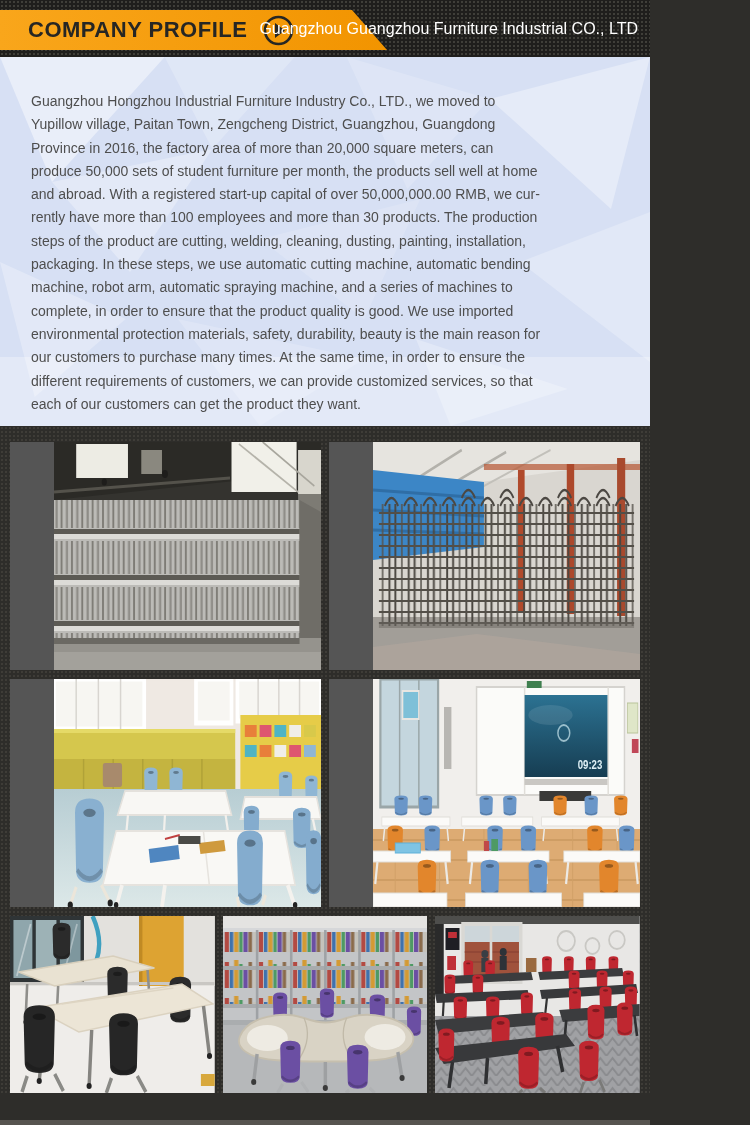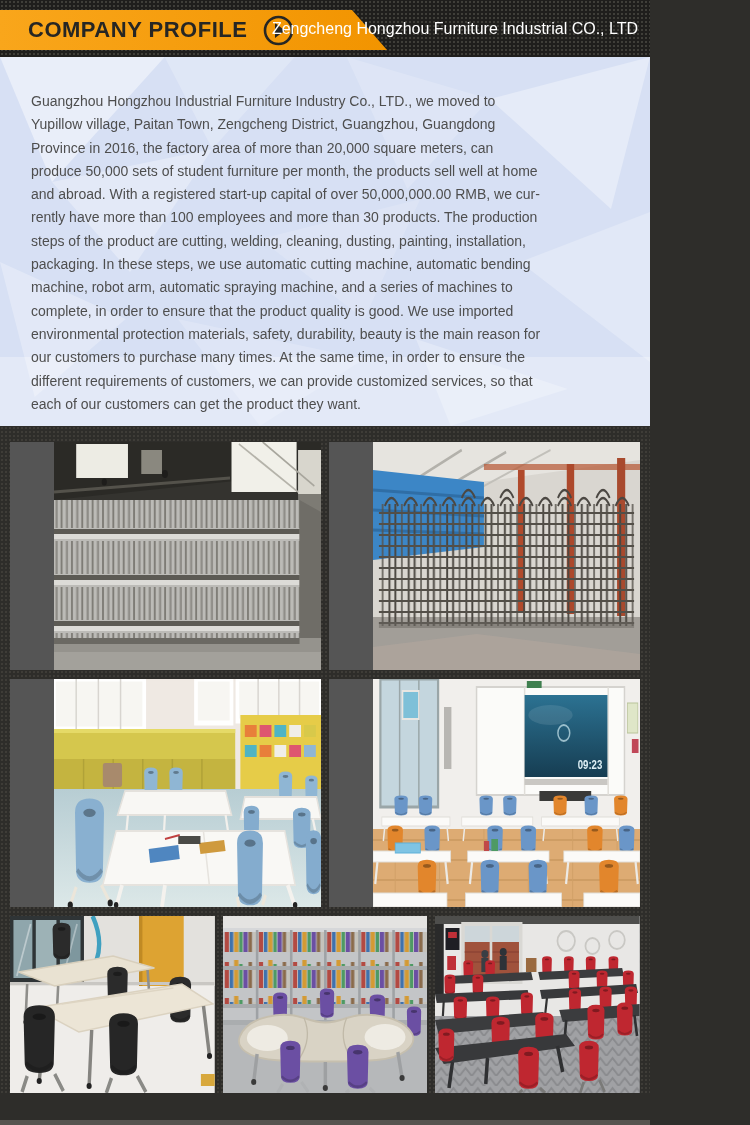--- a/index.html
+++ b/index.html
@@ -56,21 +56,21 @@
   <div class="header">
     <div class="banner">
       <span class="banner-label">COMPANY PROFILE</span>
       <span class="banner-arrow">
         <svg width="31" height="31" viewBox="0 0 31 31">
           <circle cx="15.5" cy="15.5" r="13.5" fill="none" stroke="#262624" stroke-width="2.6"></circle>
           <path d="M12 8 L22 15.5 L12 23 Z" fill="#262624"></path>
         </svg>
       </span>
     </div>
-    <div class="company-name">Zengcheng Hongzhou Furniture Industrial CO., LTD</div>
+    <div class="company-name">Guangzhou Guangzhou Furniture Industrial CO., LTD</div>
   </div>
 
   <div class="about">
     <svg class="poly" viewBox="0 0 750 369" preserveAspectRatio="none">
       <rect width="750" height="369" fill="#d7e0f4"></rect>
       <polygon points="0,0 190,0 60,125" fill="#ffffff" opacity=".45"></polygon>
       <polygon points="190,0 340,0 245,92" fill="#ffffff" opacity=".22"></polygon>
       <polygon points="60,125 245,92 150,215" fill="#ffffff" opacity=".3"></polygon>
       <polygon points="400,0 565,42 470,132" fill="#ffffff" opacity=".18"></polygon>
       <polygon points="565,42 750,0 705,152" fill="#ffffff" opacity=".35"></polygon>

